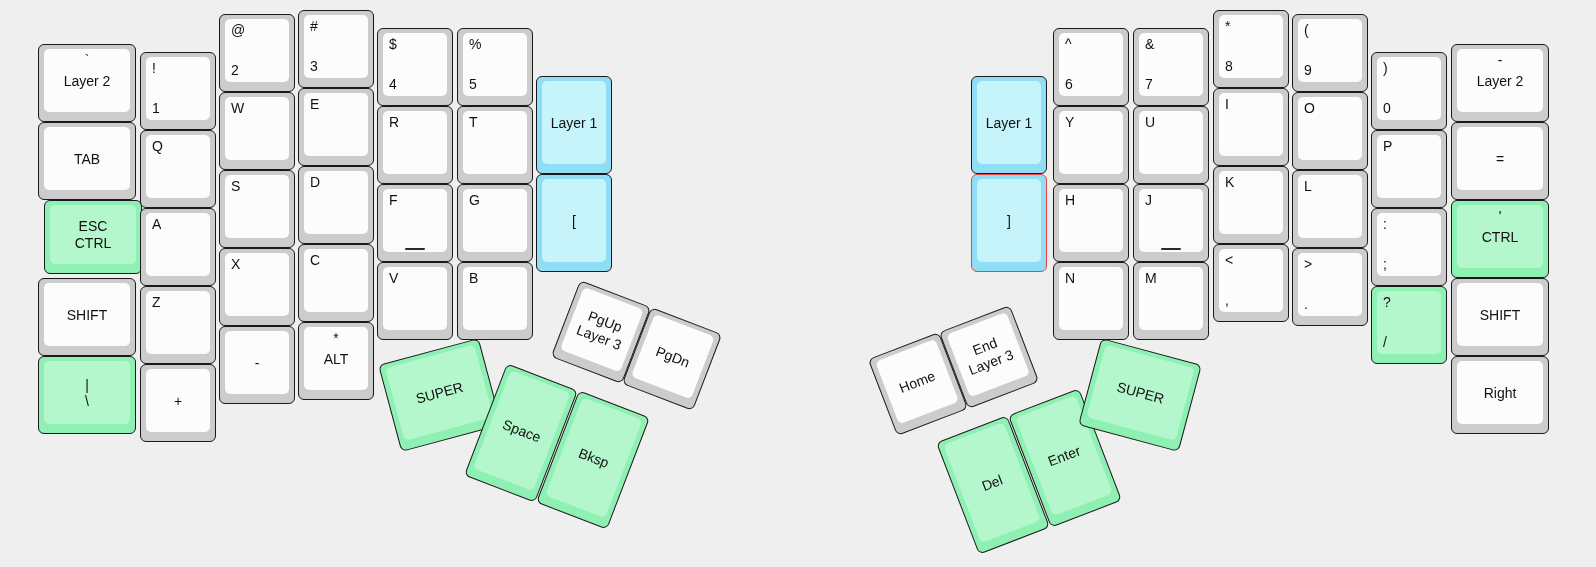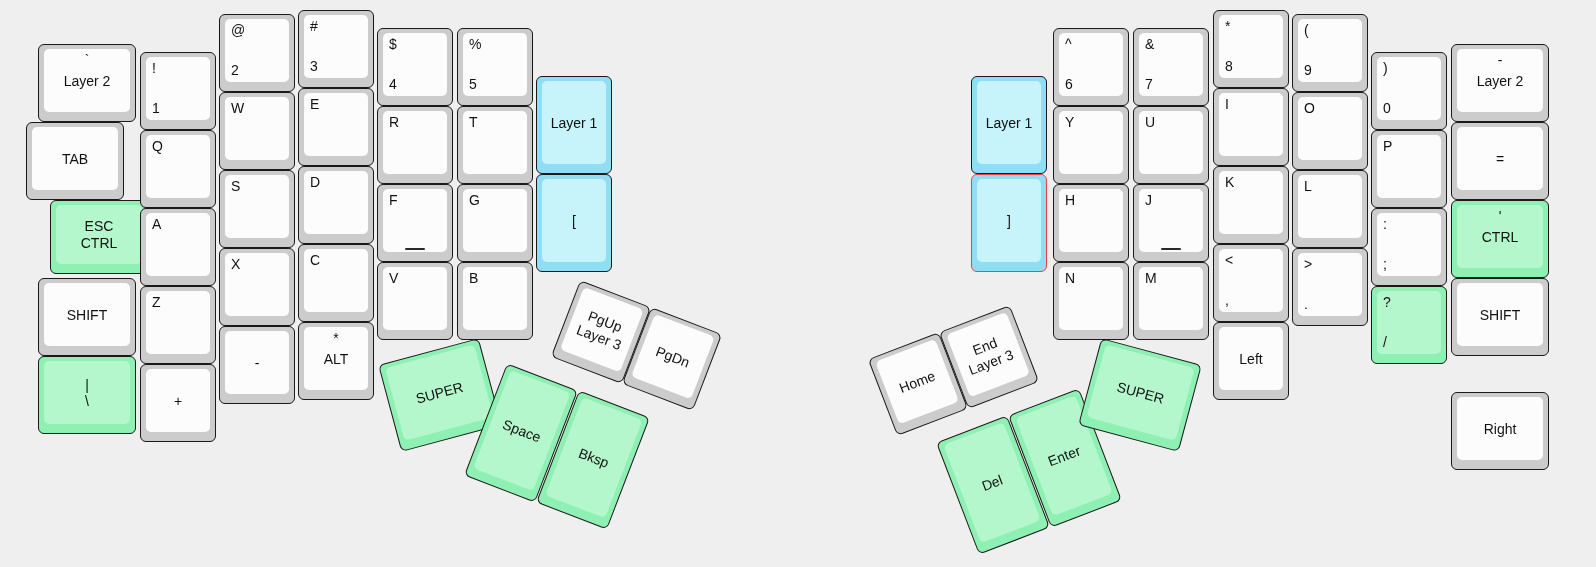--- a/index.html
+++ b/index.html
@@ -73,26 +73,26 @@
 
 <div id="board">
     <div style="position: absolute; left: 0px; top: 0px; width: 100%; height: 100%;">
       <div style="position: absolute; left: 0px; top: 0px; width: 100%; height: 100%;">
         <div class="key" style="left: 38px; top: 44px; width: 98px; height: 78px;">
           <div class="top">
             <div class="lg tc">`</div>
             <div class="lg ct">Layer 2</div>
           </div>
         </div>
-        <div class="key" style="left: 26px; top: 122px; width: 98px; height: 78px;">
+        <div class="key" style="left: 38px; top: 122px; width: 98px; height: 78px;">
           <div class="top">
             <div class="lg ct">TAB</div>
           </div>
         </div>
-        <div class="key green" style="left: 50px; top: 200px; width: 98px; height: 74px;">
+        <div class="key green" style="left: 44px; top: 200px; width: 98px; height: 74px;">
           <div class="top">
             <div class="lg ct2">ESC<br>CTRL</div>
           </div>
         </div>
         <div class="key" style="left: 38px; top: 278px; width: 98px; height: 78px;">
           <div class="top">
             <div class="lg ct">SHIFT</div>
           </div>
         </div>
         <div class="key green" style="left: 38px; top: 356px; width: 98px; height: 78px;">
@@ -347,25 +347,20 @@
           <div class="top">
             <div class="lg tl">K</div>
           </div>
         </div>
         <div class="key" style="left: 1213px; top: 244px; width: 76px; height: 78px;">
           <div class="top">
             <div class="lg tl">&lt;</div>
             <div class="lg bl">,</div>
           </div>
         </div>
-        <div class="key" style="left: 1213px; top: 322px; width: 76px; height: 78px;">
-          <div class="top">
-            <div class="lg ct">Left</div>
-          </div>
-        </div>
       </div>
       <div style="position: absolute; left: 0px; top: 0px; width: 100%; height: 100%;">
         <div class="key" style="left: 1292px; top: 14px; width: 76px; height: 78px;">
           <div class="top">
             <div class="lg tl">(</div>
             <div class="lg bl">9</div>
           </div>
         </div>
         <div class="key" style="left: 1292px; top: 92px; width: 76px; height: 78px;">
           <div class="top">
@@ -425,21 +420,21 @@
           <div class="top">
             <div class="lg tc">'</div>
             <div class="lg ct">CTRL</div>
           </div>
         </div>
         <div class="key" style="left: 1451px; top: 278px; width: 98px; height: 78px;">
           <div class="top">
             <div class="lg ct">SHIFT</div>
           </div>
         </div>
-        <div class="key" style="left: 1451px; top: 356px; width: 98px; height: 78px; margin-top: 36px;">
+        <div class="key" style="left: 1451px; top: 356px; width: 98px; height: 78px;">
           <div class="top">
             <div class="lg ct">Right</div>
           </div>
         </div>
       </div>
       <div class="key" style="left: 880px; top: 343px; width: 76px; height: 82px; transform: rotate(-21deg); transform-origin: 50% 50%;">
         <div class="top">
           <div class="lg ct">Home</div>
         </div>
       </div>

